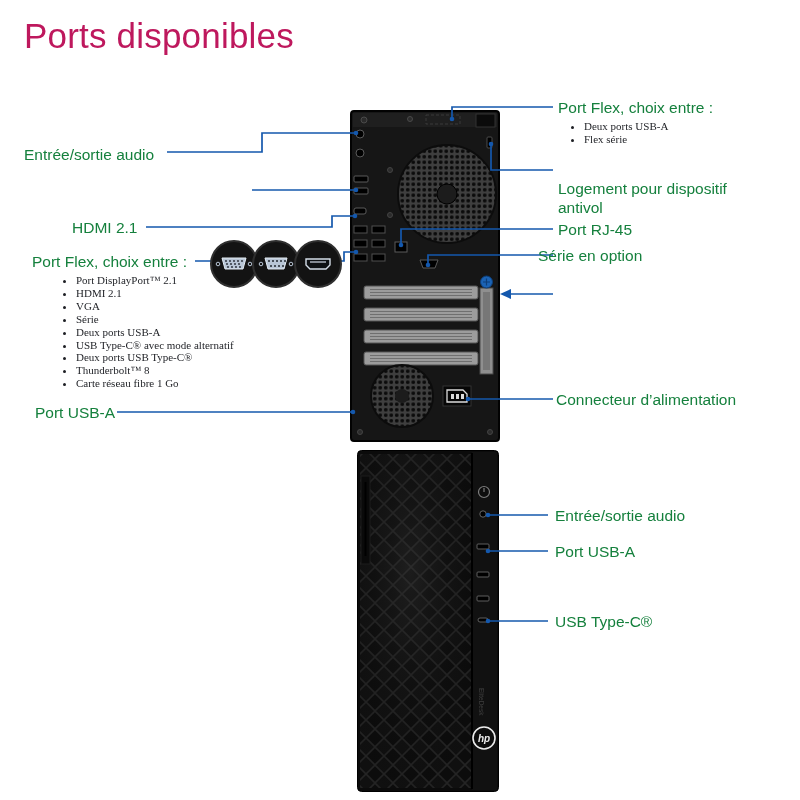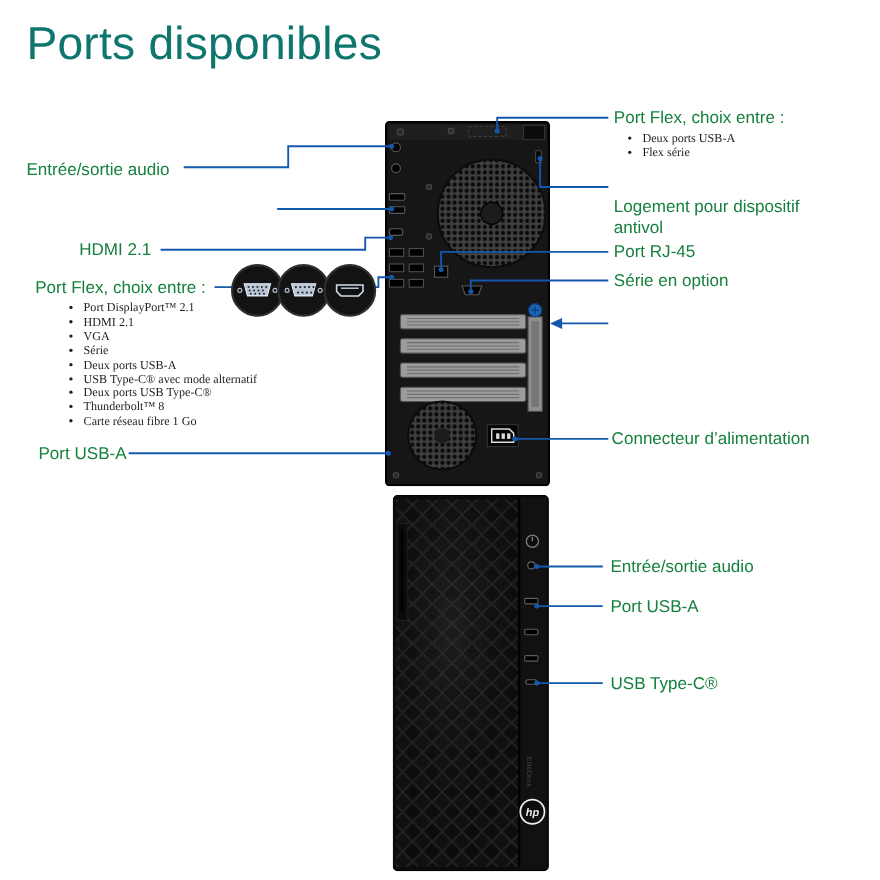--- a/index.html
+++ b/index.html
@@ -2,21 +2,21 @@
 <html><head>
 <meta charset="utf-8">
 <style>
   html,body{margin:0;padding:0;}
   body{
     width:800px;height:800px;position:relative;background:#ffffff;
     font-family:"Liberation Sans",sans-serif;overflow:hidden;
   }
   .page-title{
     position:absolute;left:24px;top:16px;margin:0;
-    font-size:42px;font-weight:500;color:#0f766e;letter-spacing:.2px;
+    font-size:35px;font-weight:500;color:#be185d;letter-spacing:.2px;
   }
   .label{
     position:absolute;font-size:15.5px;color:#15803d;line-height:19px;
   }
   .bullets{
     position:absolute;margin:0;padding:0 0 0 16px;
     font-size:11px;color:#1d1f24;
   }
   .bullets li{line-height:12.9px;font-family:Liberation Serif, serif;}
   .tower{position:absolute;z-index:2;}
@@ -237,19 +237,19 @@
     </ul>
   <div class="label" style="left:35px;top:403px">Port USB-A</div>
 
   <div class="label" style="left:558px;top:98px">Port Flex, choix entre :</div>
   <ul class="bullets" style="left:568px;top:120px">
       <li>Deux ports USB-A</li>
       <li>Flex série</li>
     </ul>
   <div class="label" style="left:558px;top:179px;width:185px">Logement pour dispositif antivol</div>
   <div class="label" style="left:558px;top:220px">Port RJ-45</div>
-  <div class="label" style="left:558px;top:246px">Série en option</div>
+  <div class="label" style="left:538px;top:246px">Série en option</div>
   <div class="label" style="left:556px;top:390px">Connecteur d’alimentation</div>
 
   <div class="label" style="left:555px;top:506px">Entrée/sortie audio</div>
   <div class="label" style="left:555px;top:542px">Port USB-A</div>
   <div class="label" style="left:555px;top:612px">USB Type-C®</div>
 </div>
 
 </body></html>

